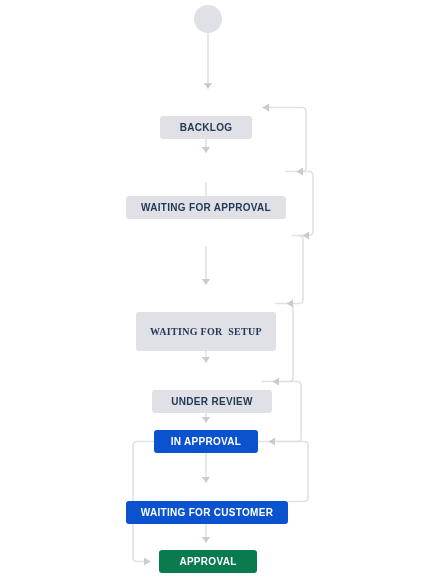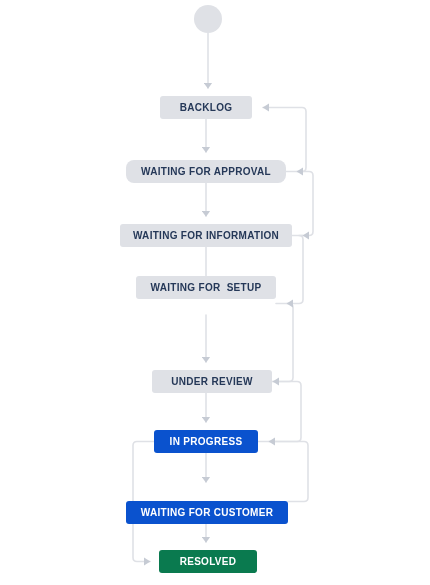--- a/index.html
+++ b/index.html
@@ -37,20 +37,21 @@
     font-weight: bold;
     letter-spacing: 0.3px;
     white-space: pre;
     text-align: center;
     line-height: 1;
     user-select: none;
   }
   .node-grey {
     background: #dfe1e6;
     color: #253858;
+    margin-top: 20px;
   }
   .node-blue {
     background: #0a52ce;
     color: #ffffff;
   }
   .node-green {
     background: #0a7a4f;
     color: #ffffff;
   }
   .start-node {
@@ -110,41 +111,38 @@
       <path d="M 154 441.5 L 137 441.5 Q 133 441.5 133 445.5 L 133 557.5 Q 133 561.5 137 561.5 L 150 561.5" marker-end="url(#arrow-right)"></path>
     </g>
   </svg>
 
   <div class="start-node" style="left:194px; top:5px; width:28px; height:28px;"></div>
 
   <div class="node node-grey" style="left:160px; top:96px; width:92px; height:23px;">
     <span>BACKLOG</span>
   </div>
 
-  <div class="node node-grey" style="left:126px; top:160px; width:160px; height:23px;border-radius:8px;">
+  <div class="node node-grey" style="left:126px; top:176px; width:160px; height:23px;">
     <span>WAITING FOR APPROVAL</span>
   </div>
 
-  <div class="node node-grey" style="left:120px; top:224px; width:172px; height:23px;">
-    <span>WAITING FOR INFORMATION</span>
-  </div>
 
-  <div class="node node-grey" style="left:136px; top:276px; width:140px; height:23px;">
+  <div class="node node-grey" style="left:136px; top:292px; width:140px; height:39px;font-family:Liberation Serif, serif;">
     <span>WAITING FOR  SETUP</span>
   </div>
 
   <div class="node node-grey" style="left:152px; top:370px; width:120px; height:23px;">
     <span>UNDER REVIEW</span>
   </div>
 
   <div class="node node-blue" style="left:154px; top:430px; width:104px; height:23px;">
-    <span>IN PROGRESS</span>
+    <span>IN APPROVAL</span>
   </div>
 
   <div class="node node-blue" style="left:126px; top:490px; width:162px; height:23px;margin-top:11px;">
     <span>WAITING FOR CUSTOMER</span>
   </div>
 
   <div class="node node-green" style="left:159px; top:550px; width:98px; height:23px;">
-    <span>RESOLVED</span>
+    <span>APPROVAL</span>
   </div>
 
 </div>
 
 </body></html>

